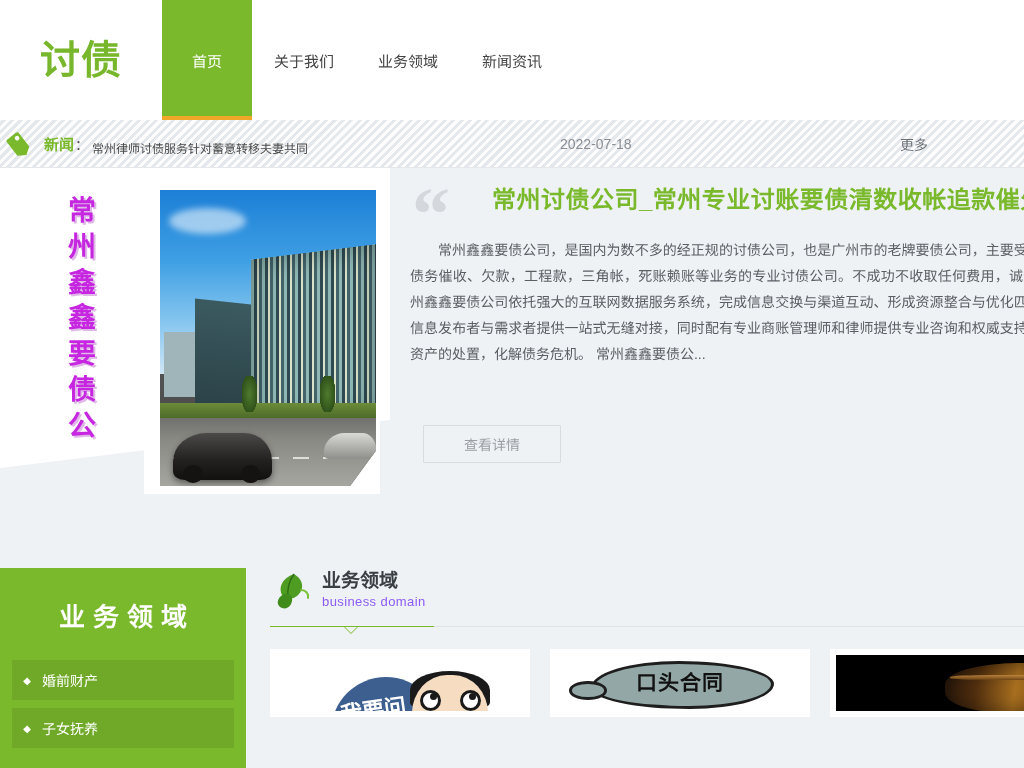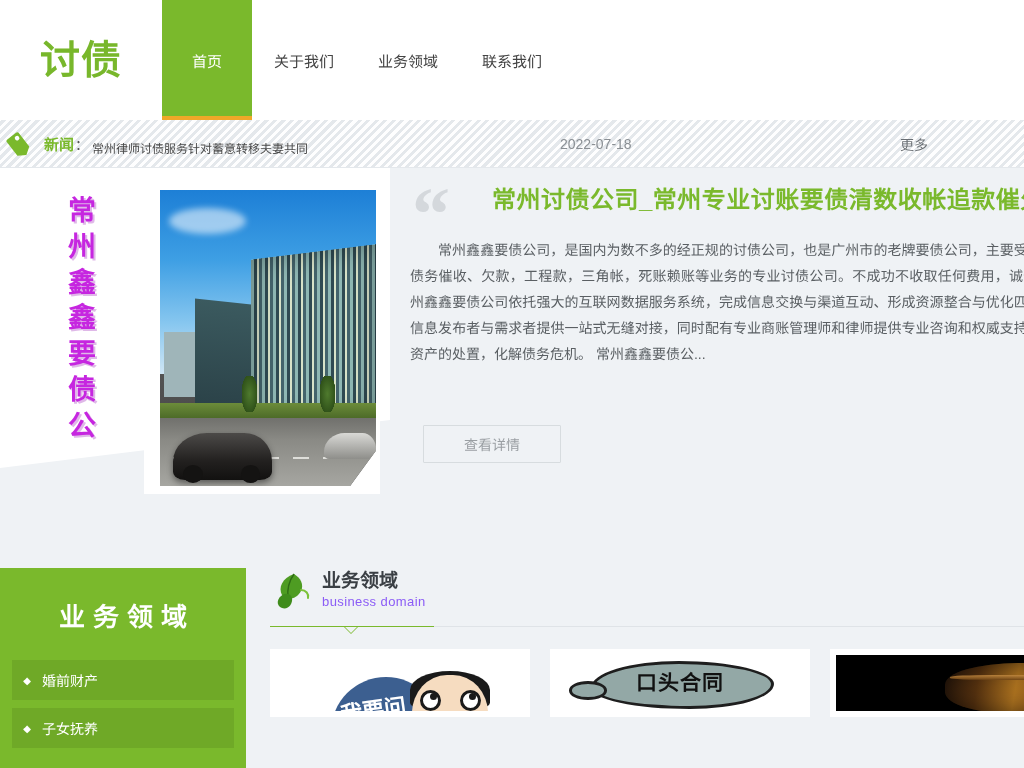--- a/index.html
+++ b/index.html
@@ -469,21 +469,21 @@
     <div class="nav-item home">
       <span>首页</span>
     </div>
     <div class="nav-item">
       <span>关于我们</span>
     </div>
     <div class="nav-item">
       <span>业务领域</span>
     </div>
     <div class="nav-item">
-      <span>联系我们</span>
+      <span>新闻资讯</span>
     </div>
   </nav>
 </div>
 
 <div class="newsbar">
   <span class="tag-icon">
     <svg viewBox="0 0 30 30" width="30" height="30" aria-hidden="true">
       <g transform="rotate(-38 15 15)">
         <path d="M7 3 h11 a2 2 0 0 1 2 2 v17 l-7.5 5 L5 22 V5 a2 2 0 0 1 2 -2 z" fill="#7ab92c"></path>
         <circle cx="15.5" cy="8" r="2.3" fill="#ffffff"></circle>

